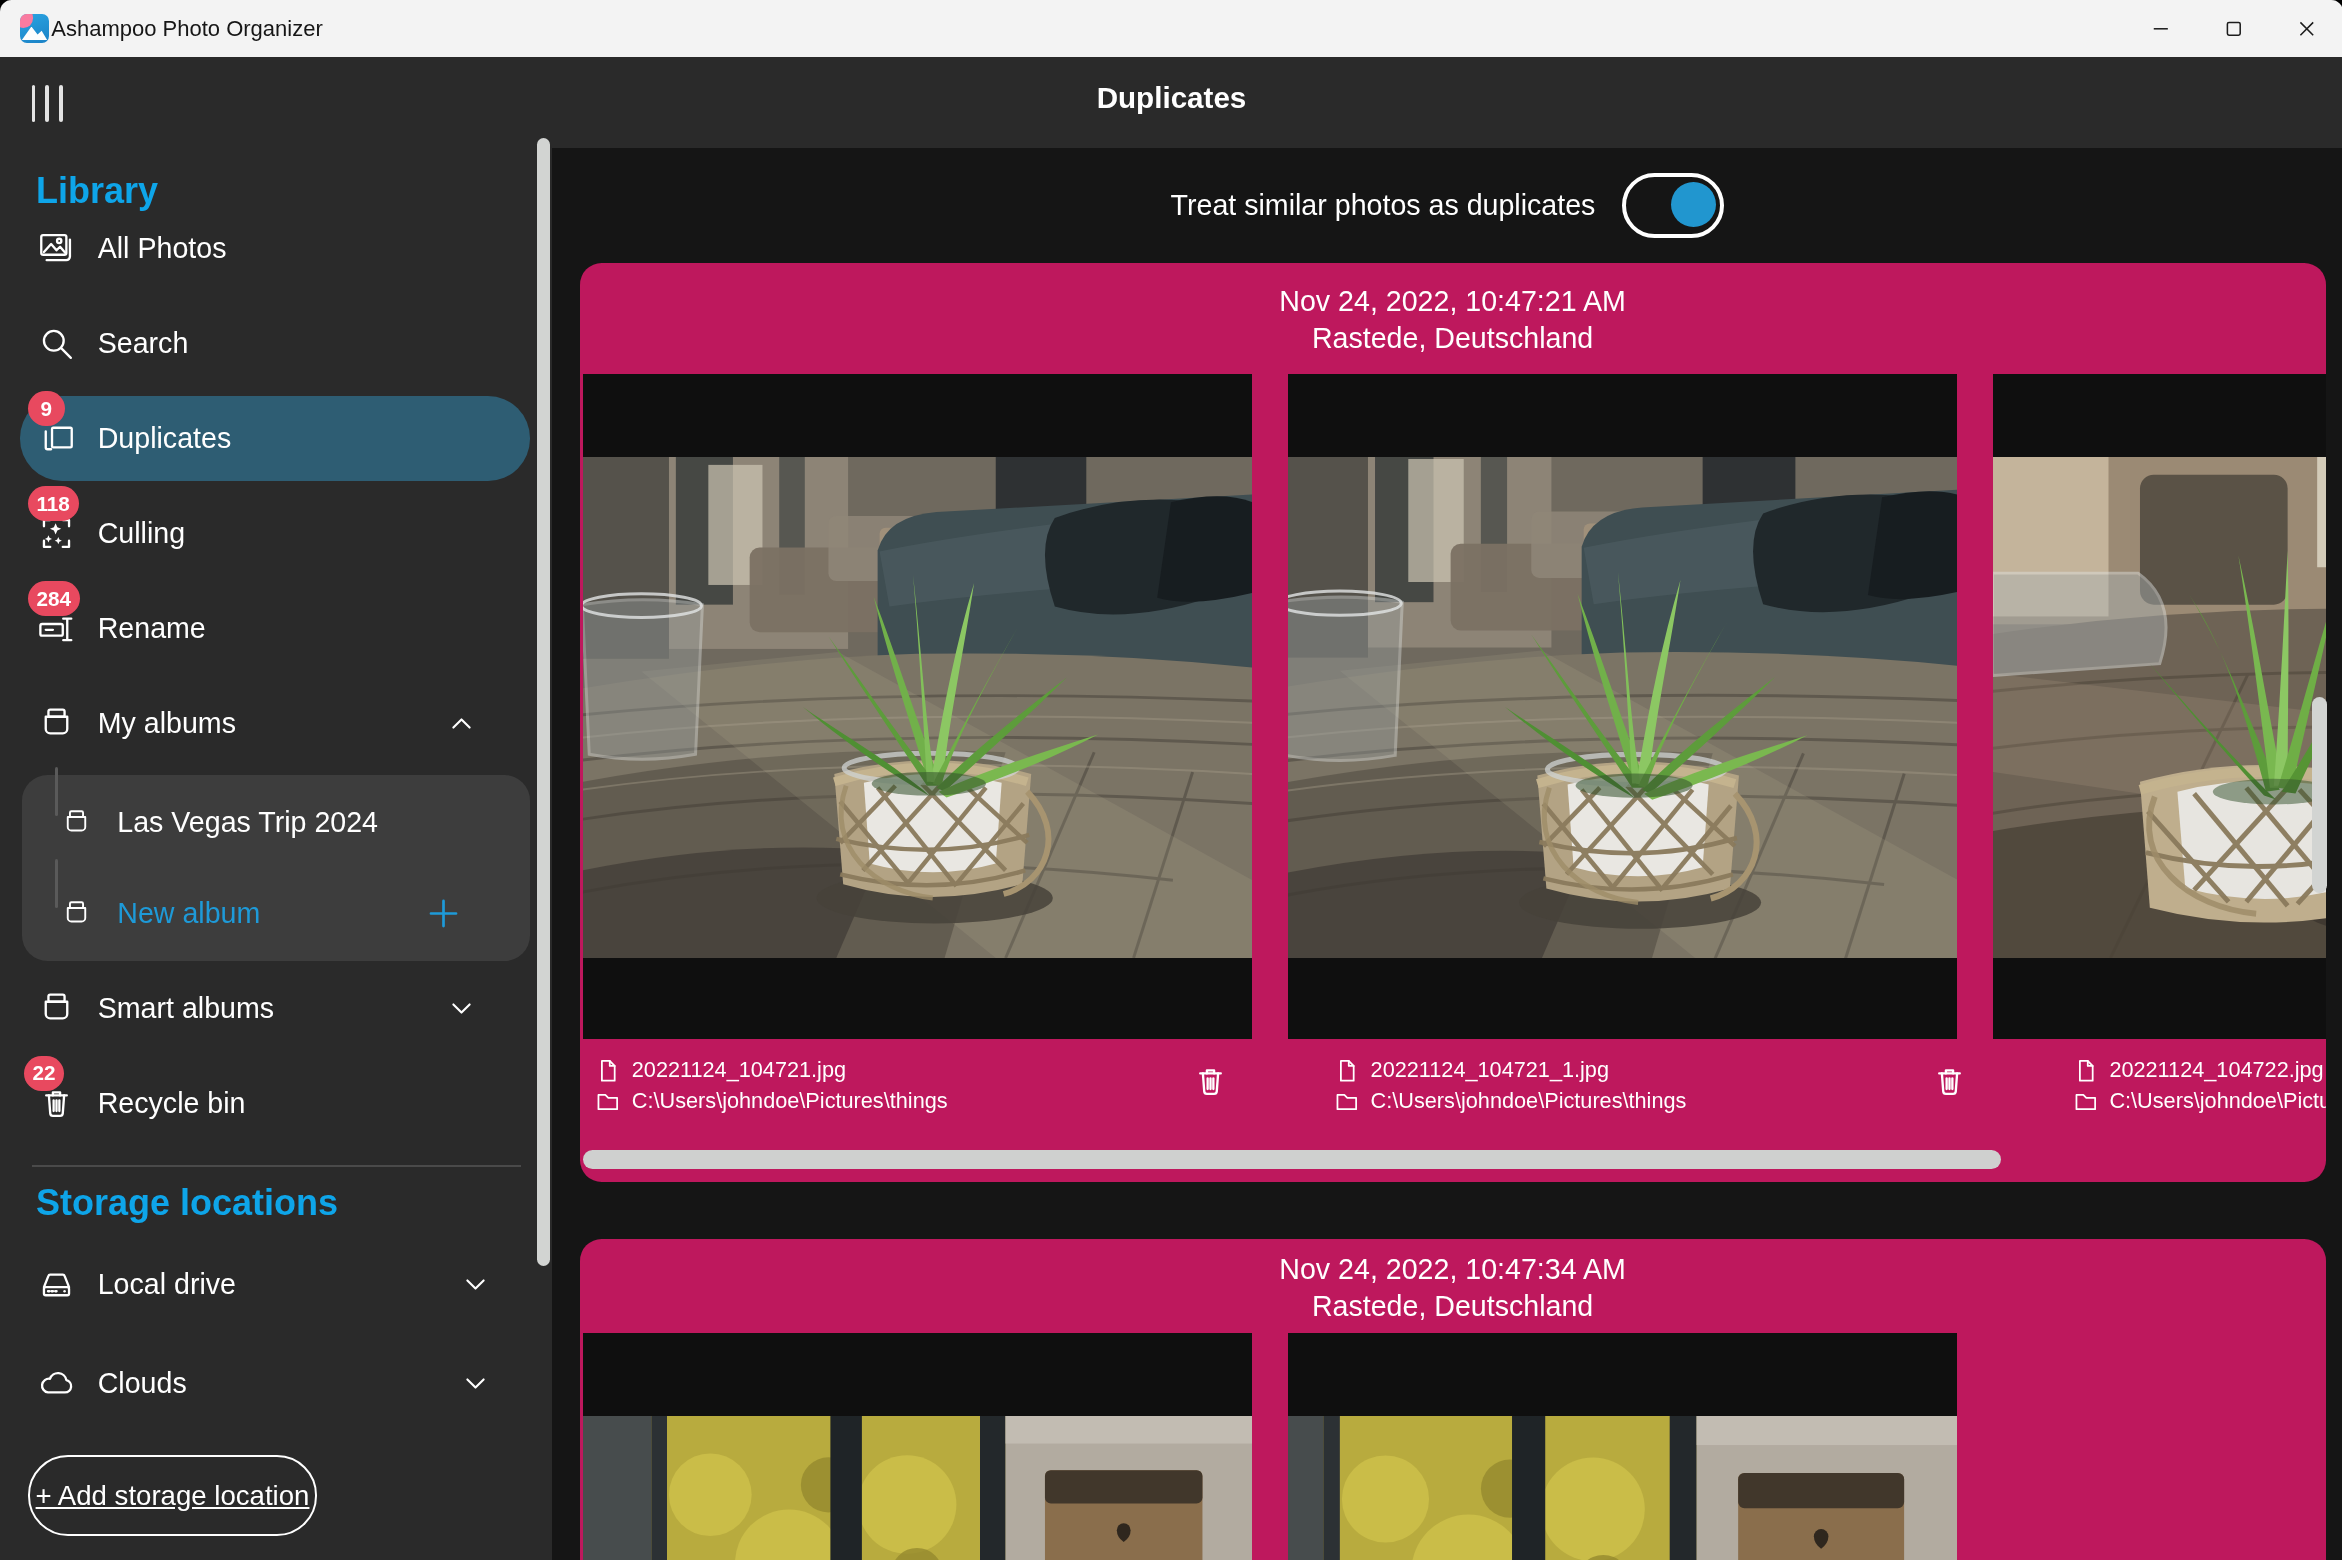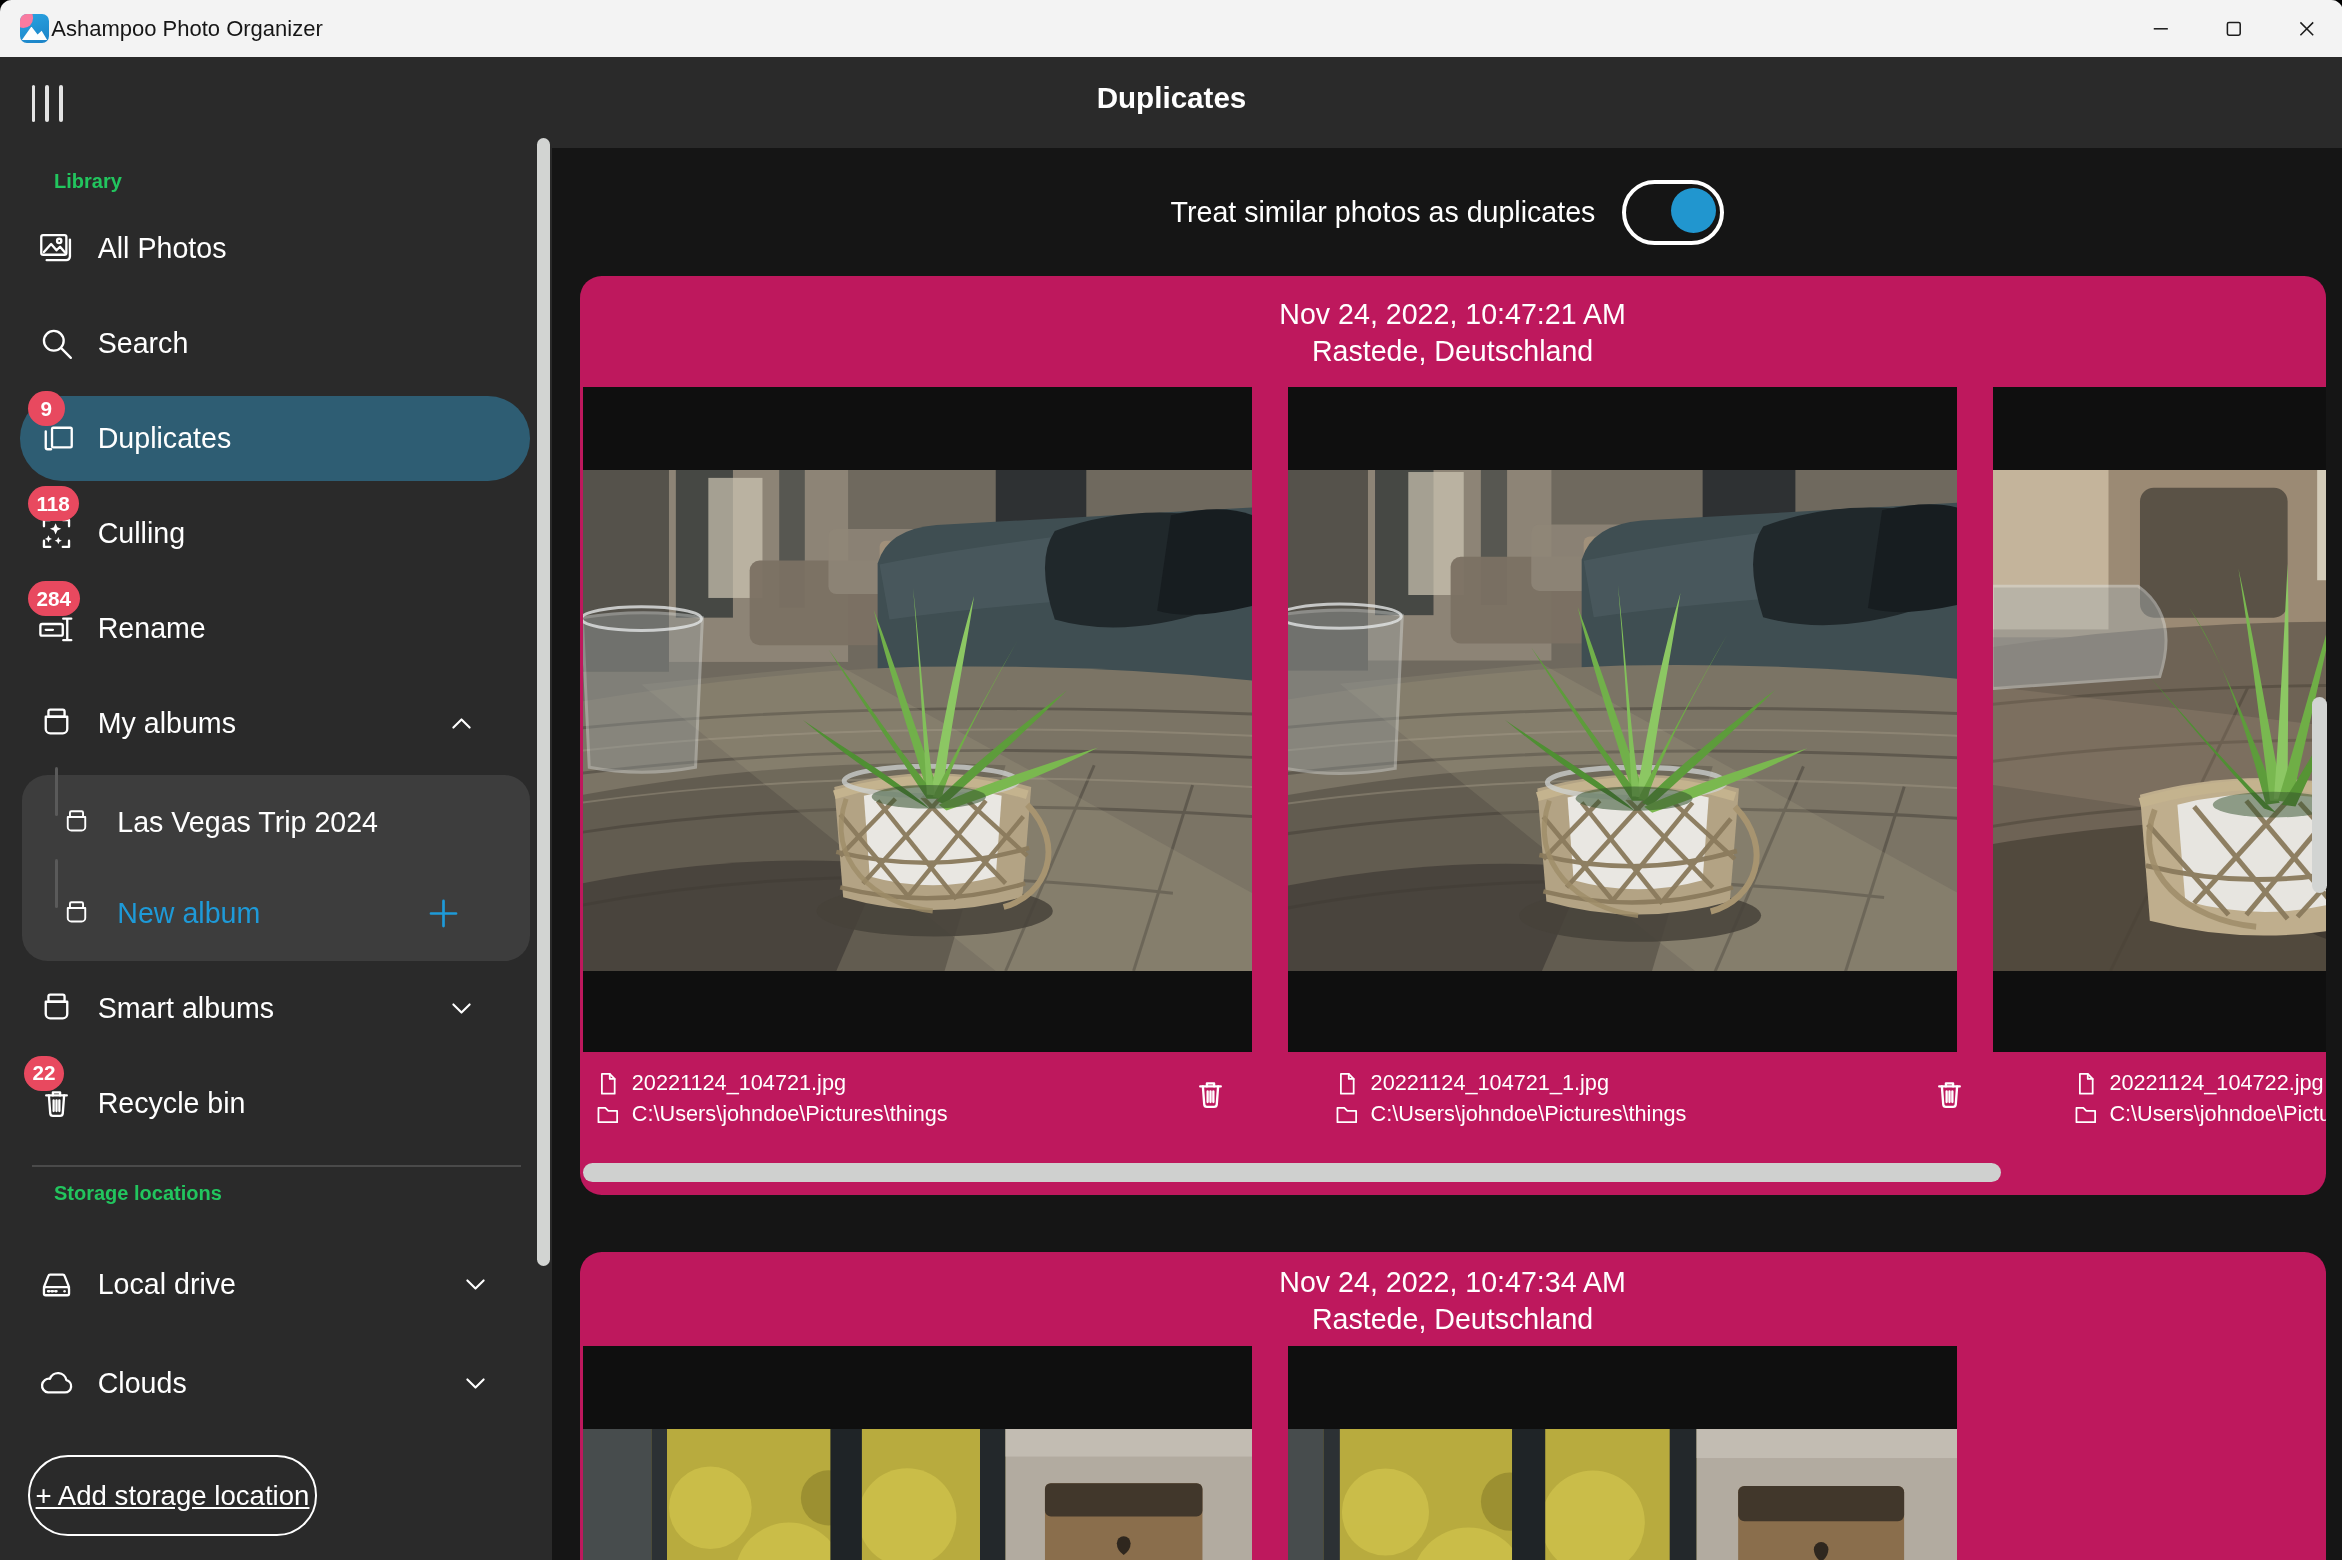--- a/index.html
+++ b/index.html
@@ -22,21 +22,21 @@
 
   
   .appbar{position:absolute;top:57px;left:0;right:0;height:91px;}
   .menu-btn{position:absolute;left:31.5px;top:27.6px;display:flex;gap:9.9px;}
   .menu-btn i{display:block;width:3.9px;height:37px;background:#e3e3e3;border-radius:2px;}
   .page-title{position:absolute;left:0;right:0;top:23.6px;text-align:center;
               font-size:29.6px;font-weight:700;color:#fff;}
 
   
   .sidebar{position:absolute;top:148px;left:0;width:552px;bottom:0;color:#fff;}
-  .lib-heading,.stor-heading{font-size:20px;font-weight:700;color:#22c55e;padding-left:54px;}
+  .lib-heading,.stor-heading{font-size:36px;font-weight:700;color:#0ea5e9;padding-left:36px;}
   .lib-heading{padding-top:21.7px;height:53px;box-sizing:border-box;}
   .srow{height:95px;display:flex;align-items:center;padding-left:35px;position:relative;}
   .sicon{width:43px;height:43px;margin-right:19.7px;flex:none;color:#fff;position:relative;z-index:2;}
   .sicon svg{width:100%;height:100%;stroke:currentColor;stroke-width:2.6;fill:none;
              stroke-linecap:round;stroke-linejoin:round;}
   .slabel{font-size:28.6px;color:#ffffff;position:relative;z-index:2;white-space:nowrap;}
   .srow .pill{position:absolute;left:19.7px;right:21.7px;top:4.9px;bottom:4.9px;background:#2e5d73;border-radius:42px;z-index:1;}
   .badge{position:absolute;left:27.6px;top:0px;min-width:19.7px;height:35px;border-radius:17.7px;
          background:#e8495f;color:#fff;font-size:20.7px;font-weight:700;display:flex;align-items:center;
          justify-content:center;padding:0 8.9px;z-index:3;}
@@ -52,21 +52,21 @@
   .divider{margin:13.8px 31.5px 0;border-top:2px solid #4a4a4a;}
   .stor-heading{margin-top:15.8px;height:53px;box-sizing:border-box;}
   .storrow{height:99px;}
   .storrow .rowchev{right:57px;}
   .add-storage{margin:21.7px 27.6px 0;height:81px;border:2.5px solid #fff;border-radius:40px;
                display:flex;align-items:center;justify-content:center;font-size:27.6px;color:#fff;background:transparent;text-decoration:underline;}
   .side-scroll{position:absolute;left:537px;top:-9.9px;width:12.8px;height:1128px;border-radius:6.9px;background:#d2d4d2;z-index:5;}
 
   
   .main{position:absolute;left:552px;top:148px;right:0;bottom:0;background:#151515;overflow:hidden;color:#fff;}
-  .toggle-row{height:128px;display:flex;align-items:center;justify-content:center;gap:27px;}
+  .toggle-row{height:115px;display:flex;align-items:center;justify-content:center;gap:27px;}
   .toggle-label{font-size:28.6px;color:#fff;}
   .toggle{width:102px;height:65px;border:4.9px solid #fff;border-radius:35px;position:relative;box-sizing:border-box;background:#151515;}
   .toggle .knob{position:absolute;right:4.9px;top:4.9px;width:45px;height:45px;border-radius:50%;background:#2196cf;}
 
   .card{margin-left:27.6px;width:1746px;background:#be185d;border-radius:21.7px;overflow:hidden;box-sizing:border-box;}
   .card-head{padding-top:19.7px;text-align:center;font-size:28.6px;line-height:37px;color:#fff;}
   .cells{display:flex;gap:36px;margin:17.7px 0 0 3px;}
   .cell{width:669px;height:665px;background:#0f0f0f;flex:none;position:relative;overflow:hidden;}
   .cell svg.photo{position:absolute;left:0;top:83px;width:669px;height:501px;display:block;}
   .footers{display:flex;gap:56px;margin-left:3px;}

